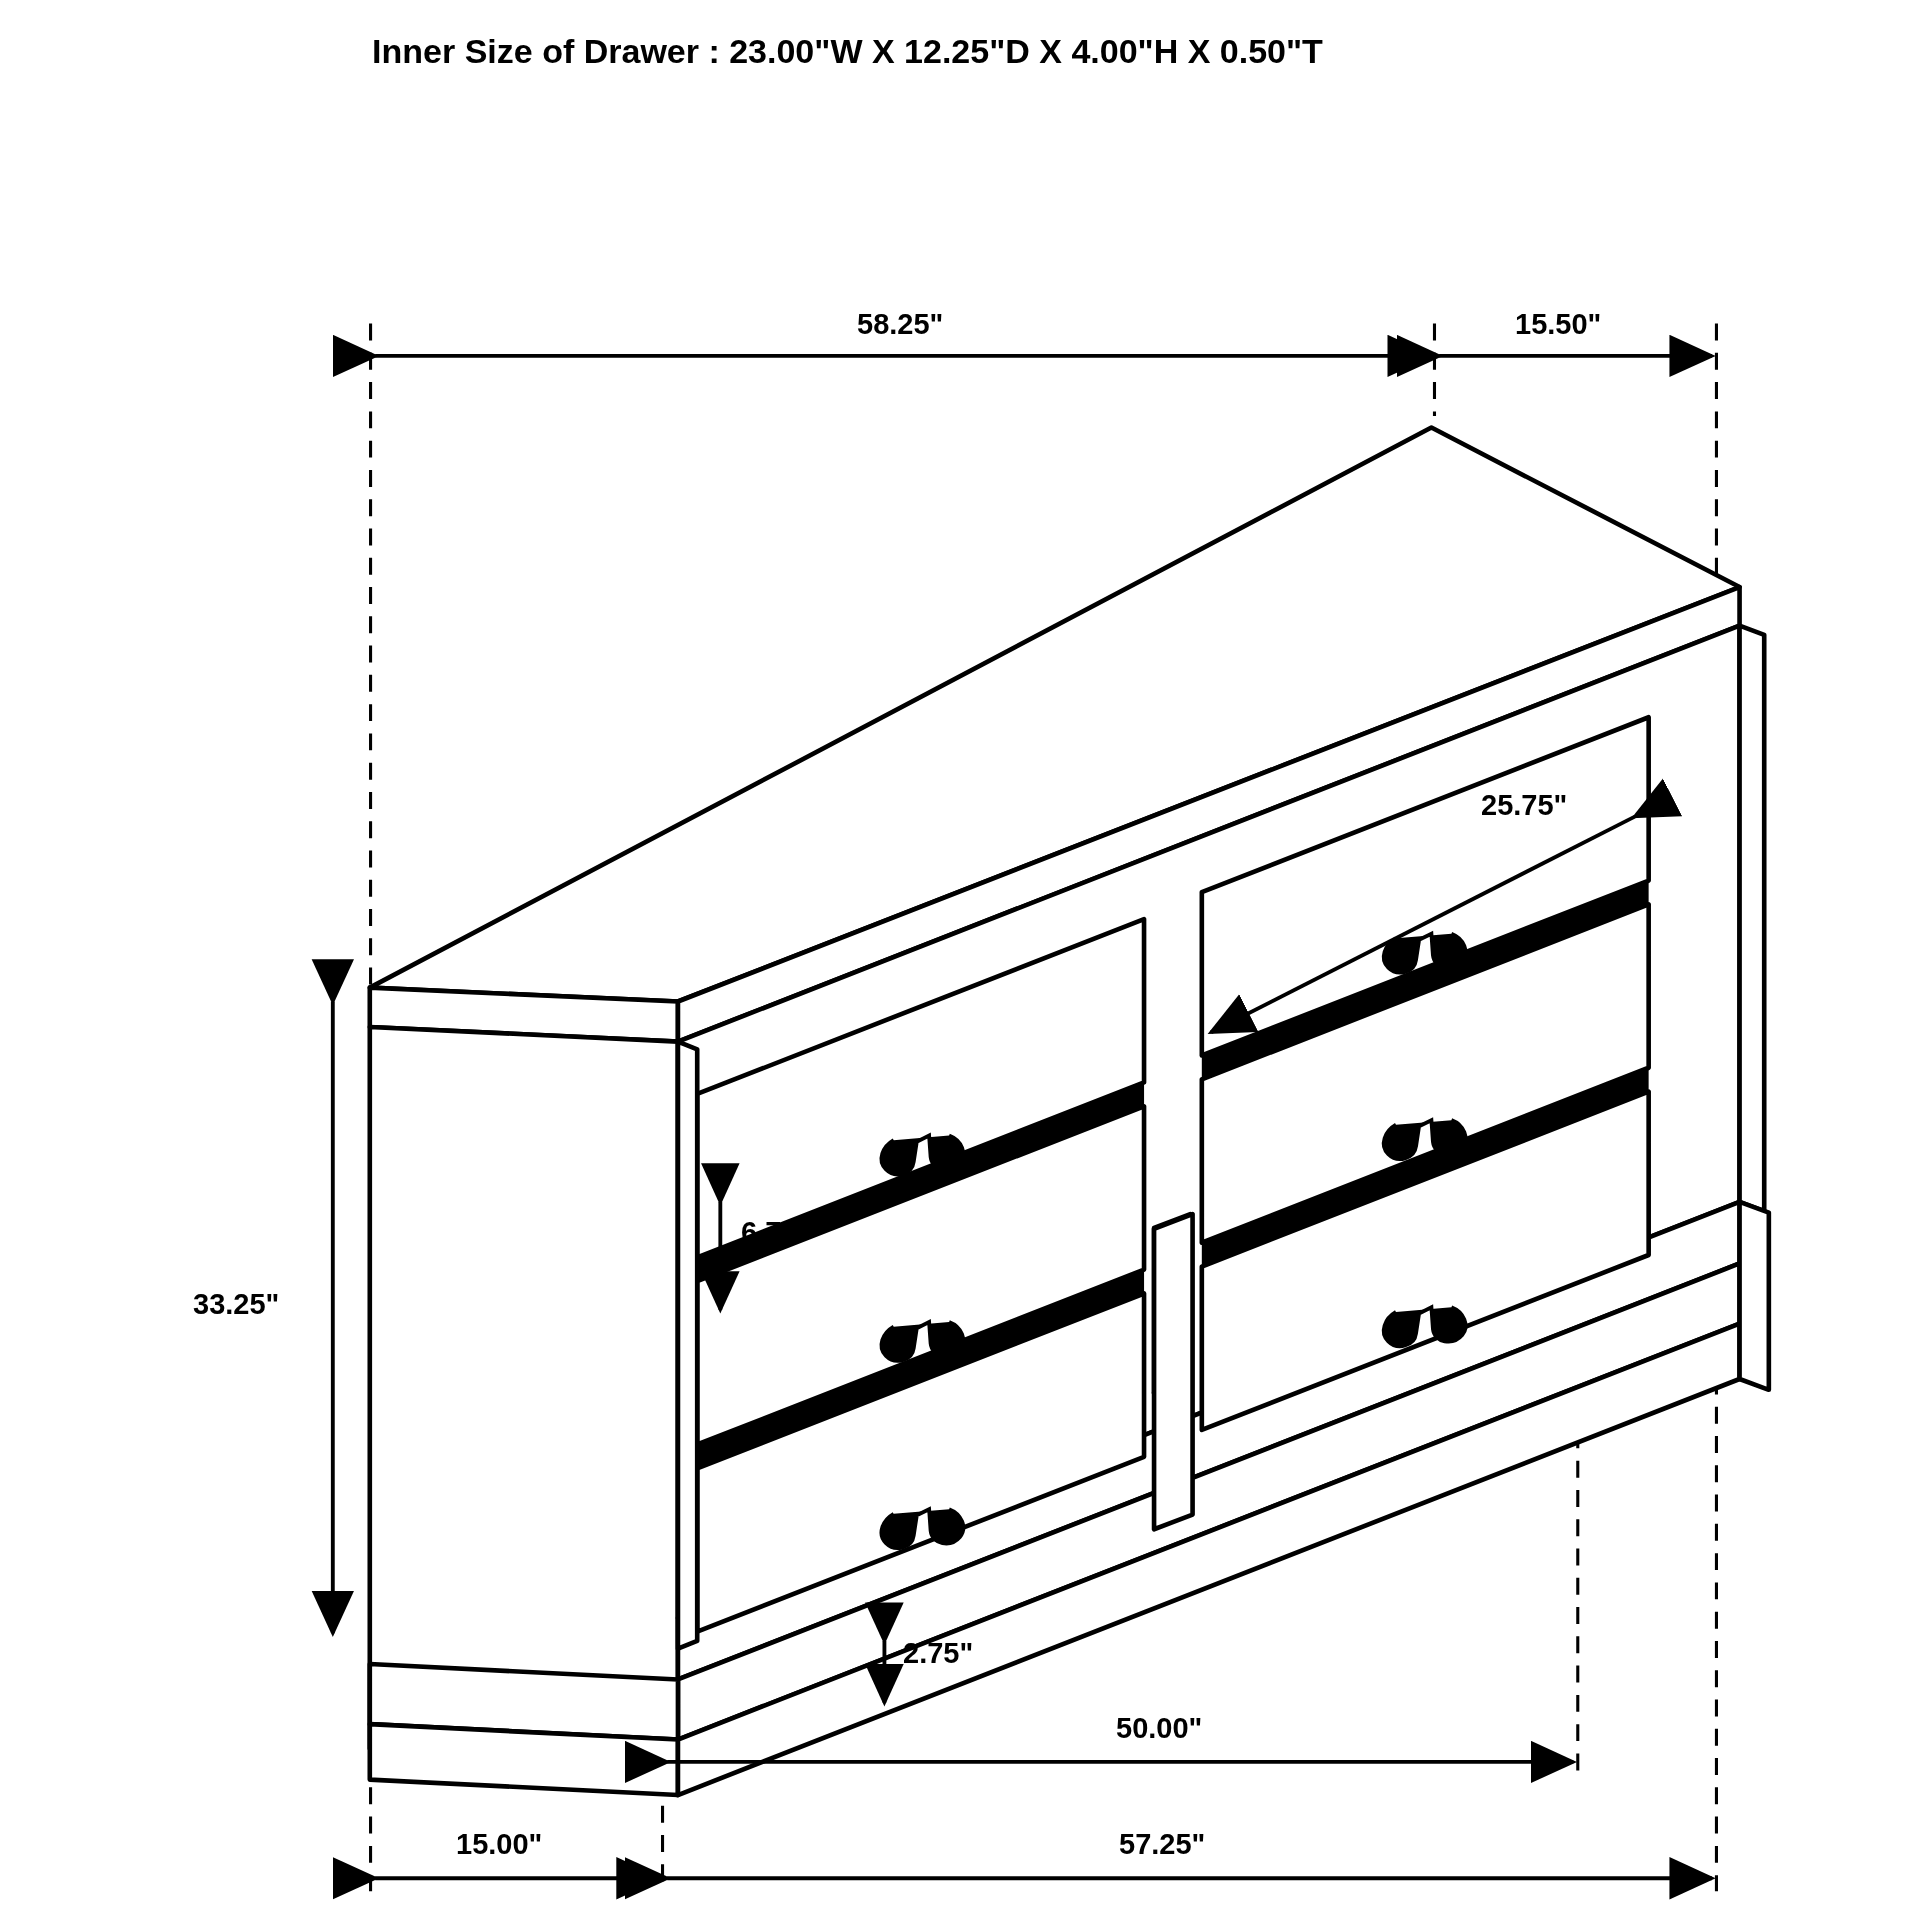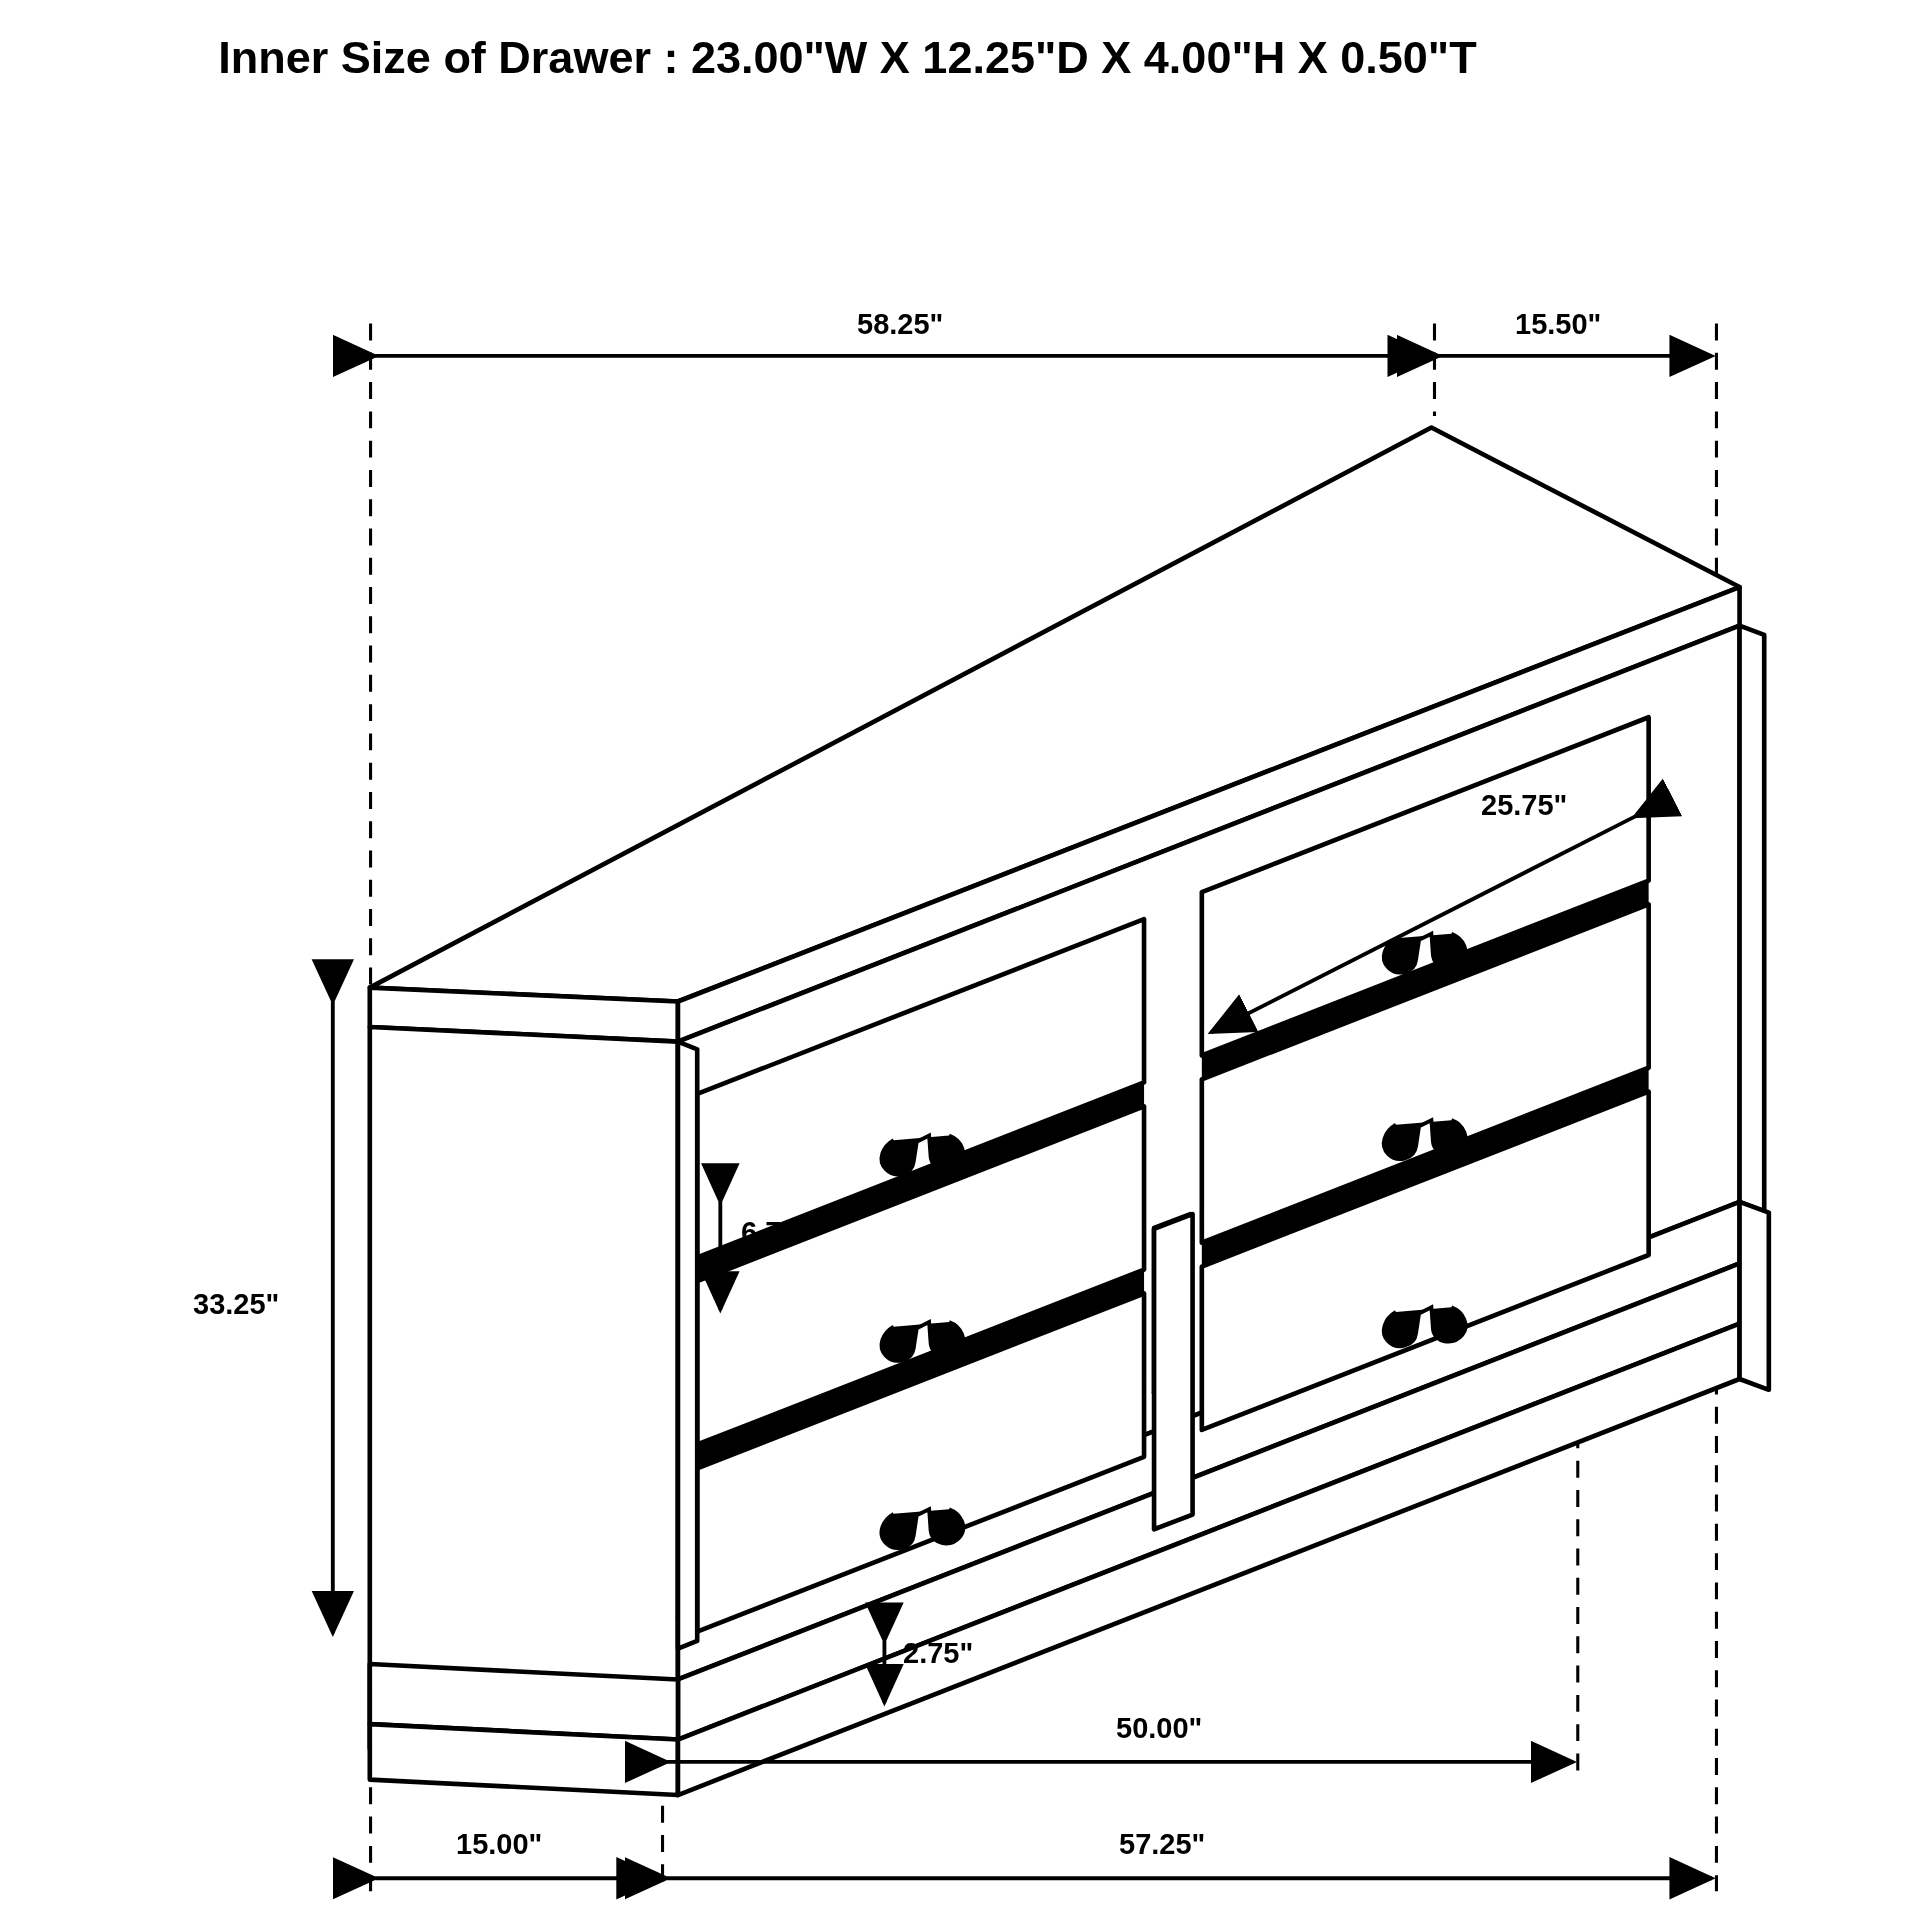--- a/index.html
+++ b/index.html
@@ -19,21 +19,21 @@
     width: 1926px;
     height: 1926px;
     background: #ffffff;
   }
   #title {
     position: absolute;
     left: 0;
     top: 32px;
     width: 1695px;
     text-align: center;
-    font-size: 45px;
+    font-size: 34px;
     font-weight: bold;
     letter-spacing: 0px;
     white-space: nowrap;
   }
   svg#drawing {
     position: absolute;
     left: 0;
     top: 0;
     width: 1926px;
     height: 1926px;

